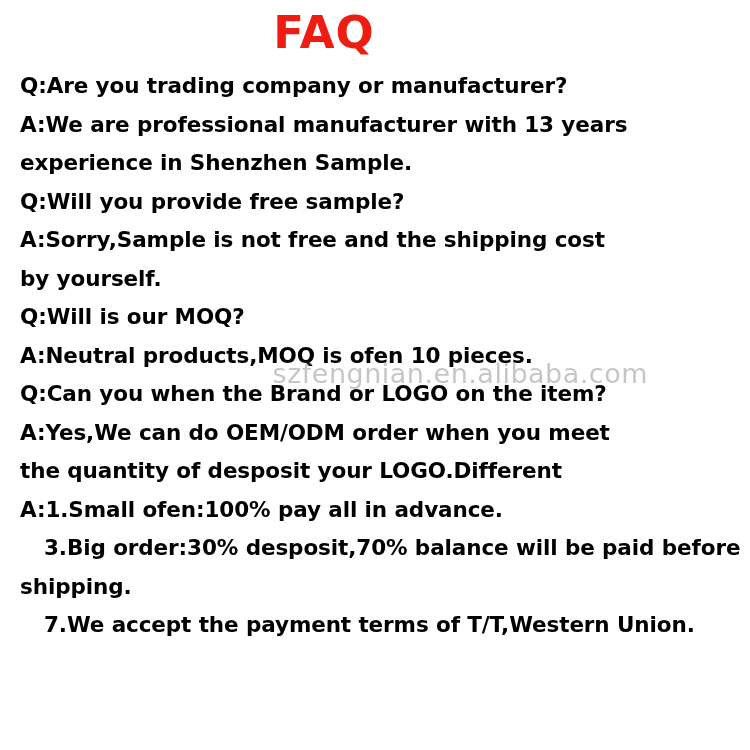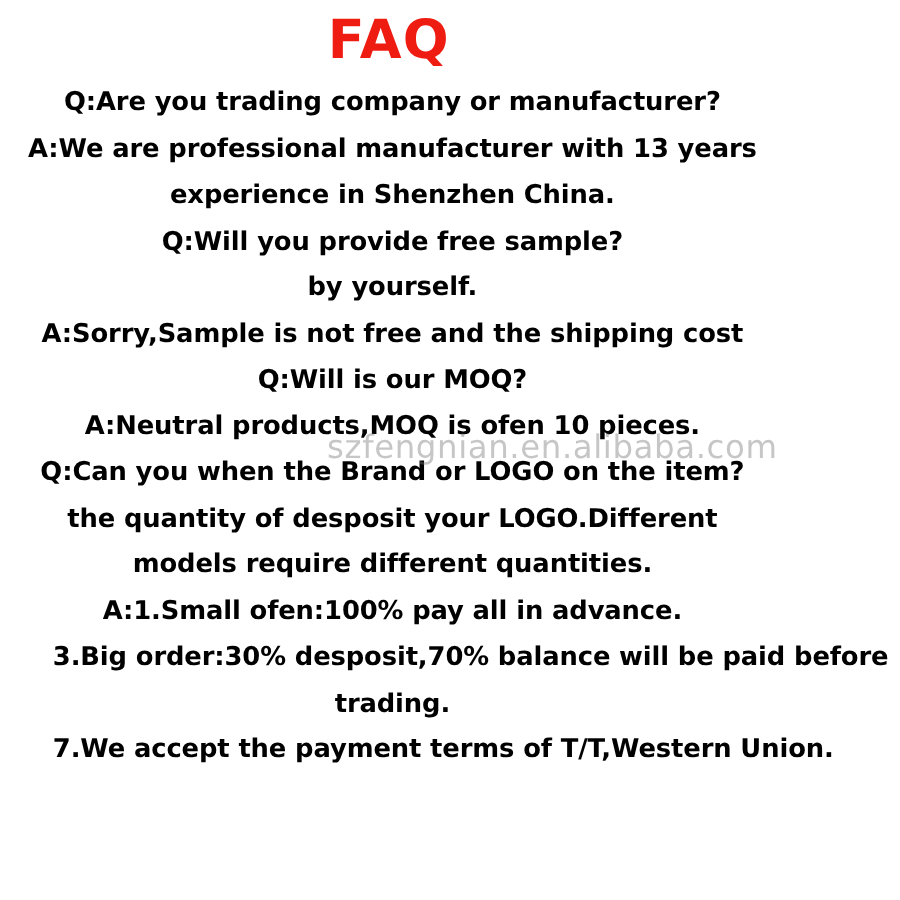--- a/index.html
+++ b/index.html
@@ -26,21 +26,20 @@
     font-size: 45px;
     font-weight: bold;
     letter-spacing: 1px;
     line-height: 1;
     padding-top: 10px;
     margin: 0 0 12px 0;
     font-family: "DejaVu Sans", sans-serif;
   }
   .faq-body {
     padding: 0 14px 0 20px;
-    text-align: center;
   }
   .faq-line {
     color: #000000;
     font-size: 21.5px;
     font-weight: bold;
     line-height: 38.5px;
     white-space: pre;
     font-family: "DejaVu Sans", sans-serif;
     letter-spacing: -0.1px;
   }
@@ -64,30 +63,30 @@
 </head>
 <body>
 
 <div class="page">
 
   <h1 class="faq-title">FAQ</h1>
 
   <div class="faq-body">
     <div class="faq-line">Q:Are you trading company or manufacturer?</div>
     <div class="faq-line">A:We are professional manufacturer with 13 years</div>
-    <div class="faq-line">experience in Shenzhen China.</div>
+    <div class="faq-line">experience in Shenzhen Sample.</div>
     <div class="faq-line">Q:Will you provide free sample?</div>
+    <div class="faq-line">A:Sorry,Sample is not free and the shipping cost</div>
     <div class="faq-line">by yourself.</div>
-    <div class="faq-line">A:Sorry,Sample is not free and the shipping cost</div>
     <div class="faq-line">Q:Will is our MOQ?</div>
     <div class="faq-line">A:Neutral products,MOQ is ofen 10 pieces.</div>
     <div class="faq-line">Q:Can you when the Brand or LOGO on the item?</div>
+    <div class="faq-line">A:Yes,We can do OEM/ODM order when you meet</div>
     <div class="faq-line">the quantity of desposit your LOGO.Different</div>
-    <div class="faq-line">models require different quantities.</div>
     <div class="faq-line">A:1.Small ofen:100% pay all in advance.</div>
     <div class="faq-line indent">3.Big order:30% desposit,70% balance will be paid before</div>
-    <div class="faq-line">trading.</div>
+    <div class="faq-line">shipping.</div>
     <div class="faq-line indent">7.We accept the payment terms of T/T,Western Union.</div>
   </div>
 
   <div class="watermark">szfengnian.en.alibaba.com</div>
 
 </div>
 
 </body></html>

